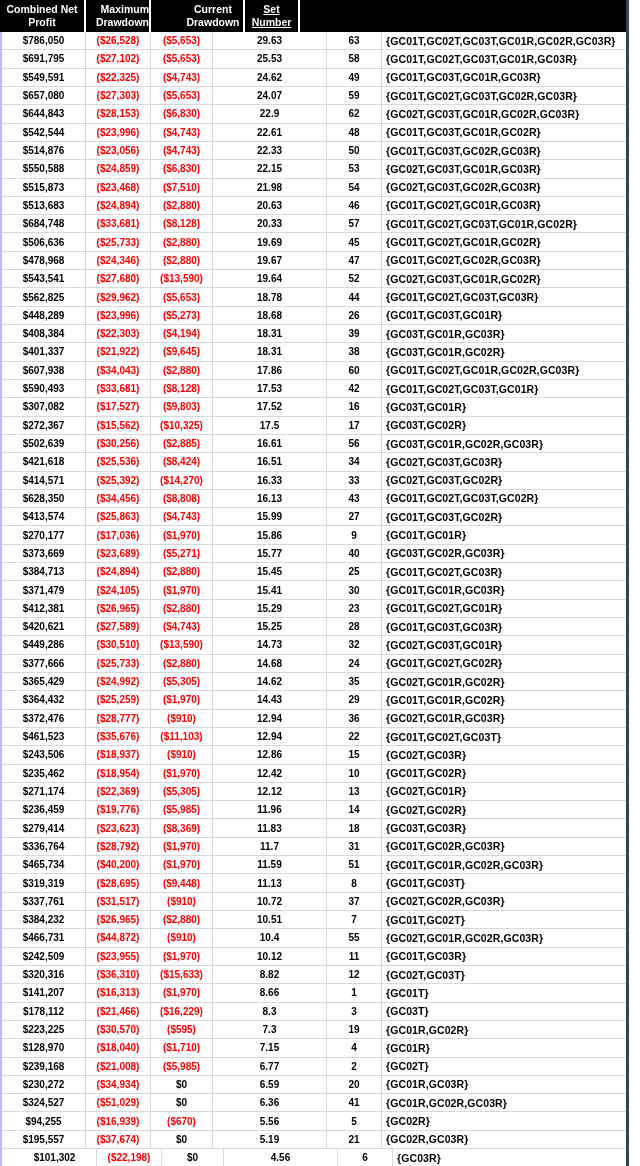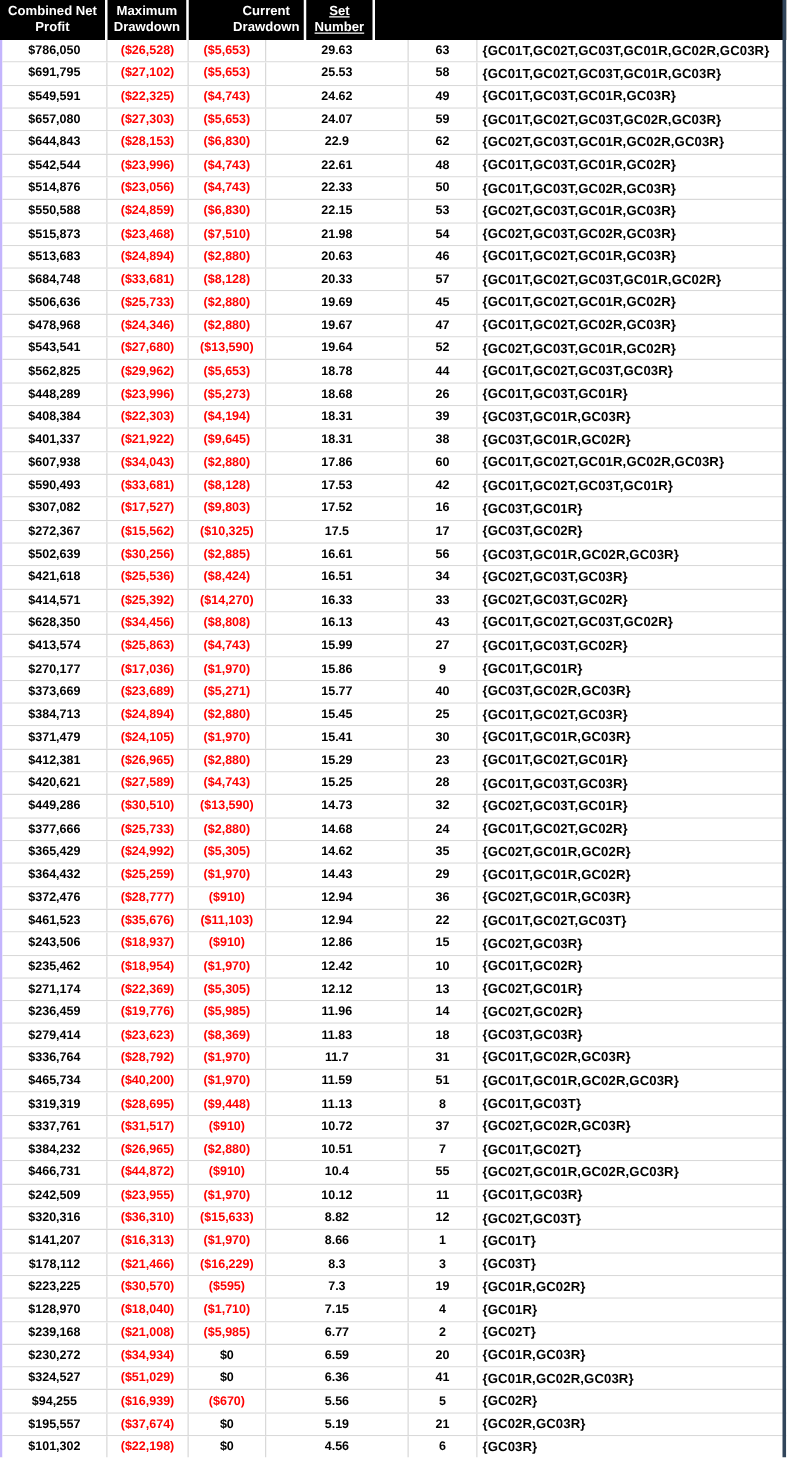--- a/index.html
+++ b/index.html
@@ -19,30 +19,30 @@
     box-sizing:border-box; border-right:2px solid #ffffff;
     display:flex; flex-direction:column; justify-content:center; align-items:center;
     font-size:10.5px; line-height:13px; text-align:center; white-space:nowrap;
   }
   .th.last { border-right:none; align-items:flex-start; padding-left:5px; font-size:11.5px;margin-top:45px; }
   .tbody {
     flex:1; display:flex; flex-direction:column;
     border-left:2px solid #c4b5fd; border-right:1px solid #e0e0e0;
   }
   .tr { flex:1; display:flex; border-bottom:1px solid var(--grid, #d9d9d9); box-sizing:border-box; background:#ffffff; }
-  .tr:last-child { border-bottom:none; }
+  .tr:last-child { border-bottom:none;padding-left:11px; }
   .td {
     box-sizing:border-box; border-right:1px solid var(--grid, #d9d9d9);
     display:flex; align-items:center; justify-content:center;
     font-weight:bold; font-size:10px; color:#000000; white-space:nowrap; overflow:hidden;
   }
   .td.neg { color:var(--negative, #ff0000); }
   .td.strategies { justify-content:flex-start; padding-left:4px; border-right:none; font-size:10.5px; letter-spacing:0.1px; }
   
-  .thead .c0 { width:86px; } .thead .c1 { width:65px; } .thead .c2 { width:62px;margin-left:32px; }
+  .thead .c0 { width:86px; } .thead .c1 { width:65px;align-items:flex-end; } .thead .c2 { width:62px;margin-left:32px; }
   .thead .c3 { width:114px; } .thead .c4 { width:55px;text-decoration:underline; } .thead .c5 { flex:1; }
   
   .tbody .c0 { width:84px; } .tbody .c1 { width:65px; } .tbody .c2 { width:62px; }
   .tbody .c3 { width:114px; } .tbody .c4 { width:55px; } .tbody .c5 { flex:1; }
   .edge-bar { position:absolute; right:0; top:0; width:3px; height:1166px; background:var(--edge, #31455a); }
 </style>
 </head>
 <body>
 
 <div class="screen">

